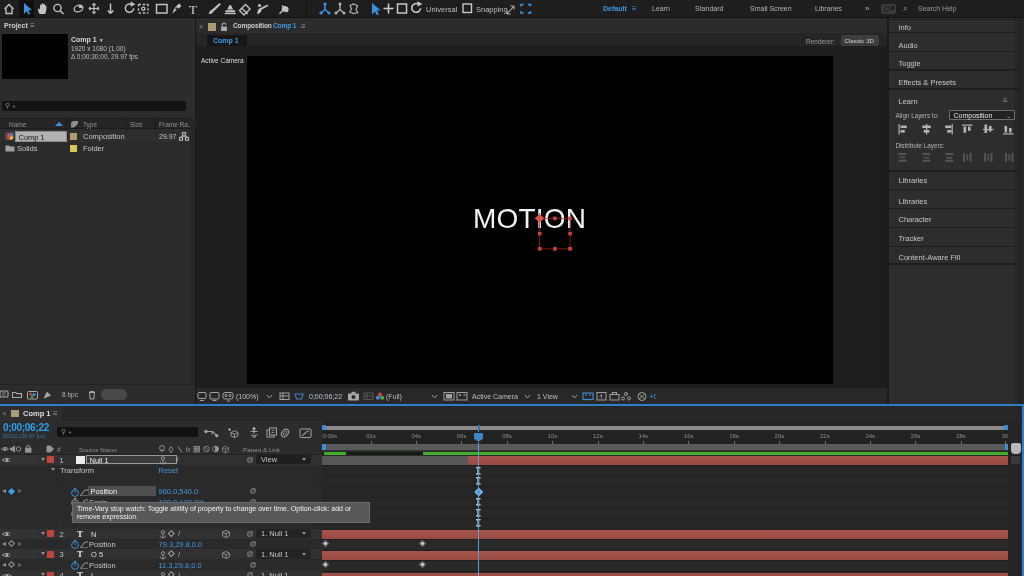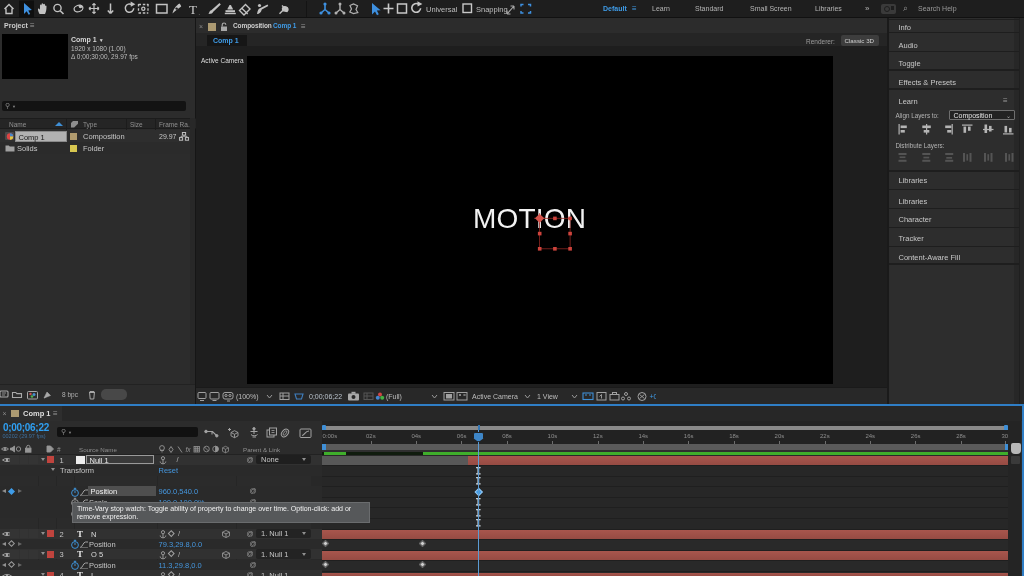--- a/index.html
+++ b/index.html
@@ -554,30 +554,30 @@
         <svg class="a" style="left:1.5px;top:0.5px" width="10" height="10">
             <use href="#eye"></use>
           </svg>
         <div class="a" style="left:10px;top:0.5px;width:8.5px;height:9px;background:#343434;"></div>
         <div class="a" style="left:19.5px;top:0.5px;width:8.5px;height:9px;background:#343434;"></div>
         <div class="a" style="left:29px;top:0.5px;width:8.5px;height:9px;background:#343434;"></div>
         <div class="a" style="left:41px;top:3px;width:0;height:0;border-left:2.5px solid transparent;border-right:2.5px solid transparent;border-top:3.2px solid #8f8f8f;"></div>
         <div class="a" style="left:47px;top:1.5px;width:7px;height:7px;background:#c0443e;"></div>
         <div class="rl" style="left:59.5px;top:1px;">1</div>
         <div class="a" style="left:76px;top:1px;width:9px;height:8px;background:#ededed;"></div>
-        <div class="a" style="left:86px;top:0;width:68px;height:9.5px;background:#3a3a3a;border:1px solid #9a9a9a;text-align:right;">
+        <div class="a" style="left:86px;top:0;width:91px;height:9.5px;background:#3a3a3a;border:1px solid #9a9a9a;text-align:right;">
           <div class="rl" style="left:2.5px;top:0;color:#ececec;">Null 1</div>
         </div>
         <svg class="a" style="left:158px;top:0.5px" width="10" height="10">
             <use href="#anc"></use>
           </svg>
         <div class="rl" style="left:176.5px;top:0.5px;color:#b0b0b0;">/</div>
         <div class="at" style="left:246.5px;top:1px;">@</div>
         <div class="a" style="left:256px;top:0;width:55px;height:9.5px;background:#1f1f1f;border-radius:2px;">
-          <div class="rl" style="left:5px;top:0.5px;">None</div>
+          <div class="rl" style="left:5px;top:0.5px;">View</div>
           <div class="a" style="left:46px;top:3.5px;width:0;height:0;border-left:2.5px solid transparent;border-right:2.5px solid transparent;border-top:3px solid #909090;"></div>
         </div>
       </div>
 
       <div class="prow" style="top:10px;height:11px;">
         <div class="a" style="left:50.5px;top:3.5px;width:0;height:0;border-left:2.5px solid transparent;border-right:2.5px solid transparent;border-top:3.2px solid #8f8f8f;"></div>
         <div class="rl" style="left:60px;top:1.5px;">Transform</div>
         <div class="rv" style="left:158.5px;top:1.5px;">Reset</div>
       </div>
 

